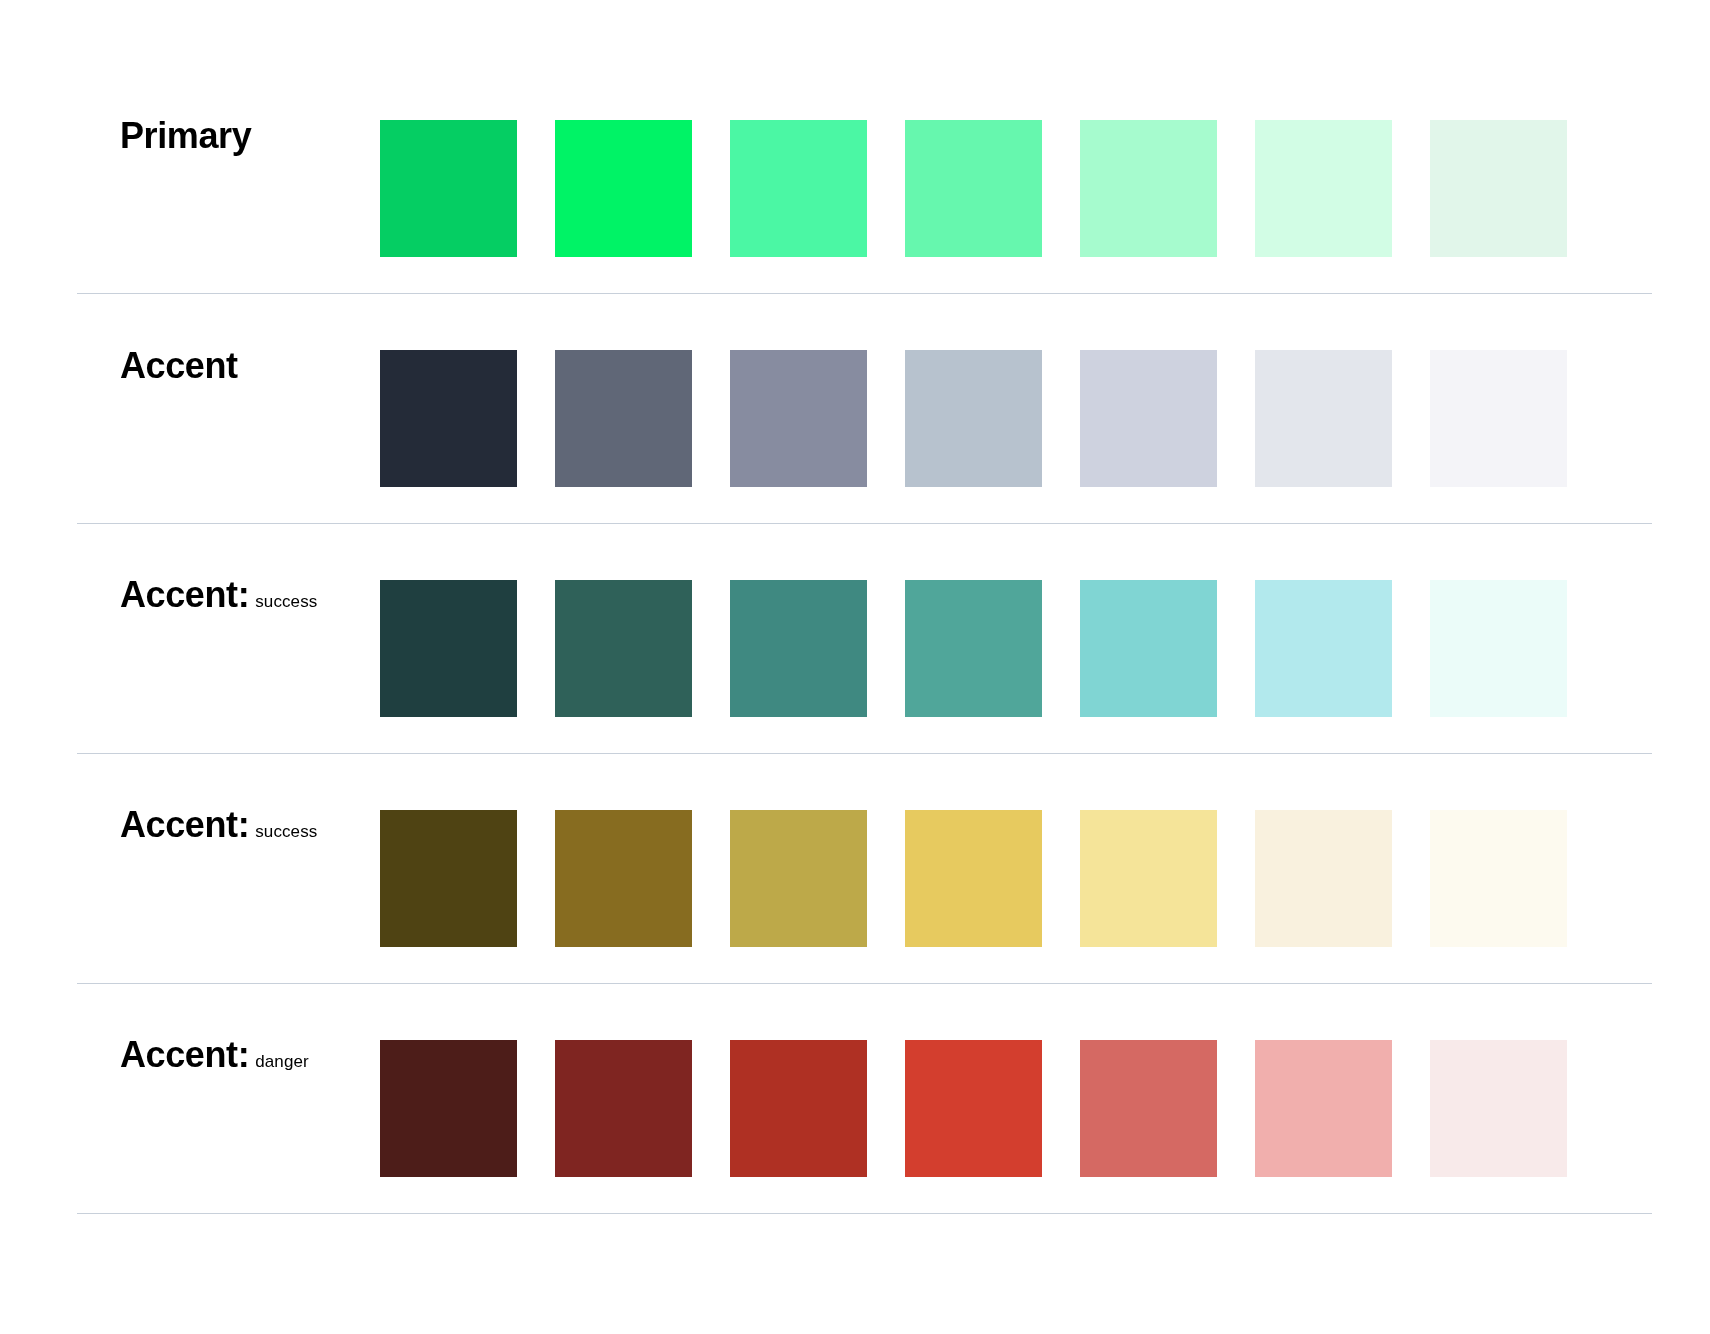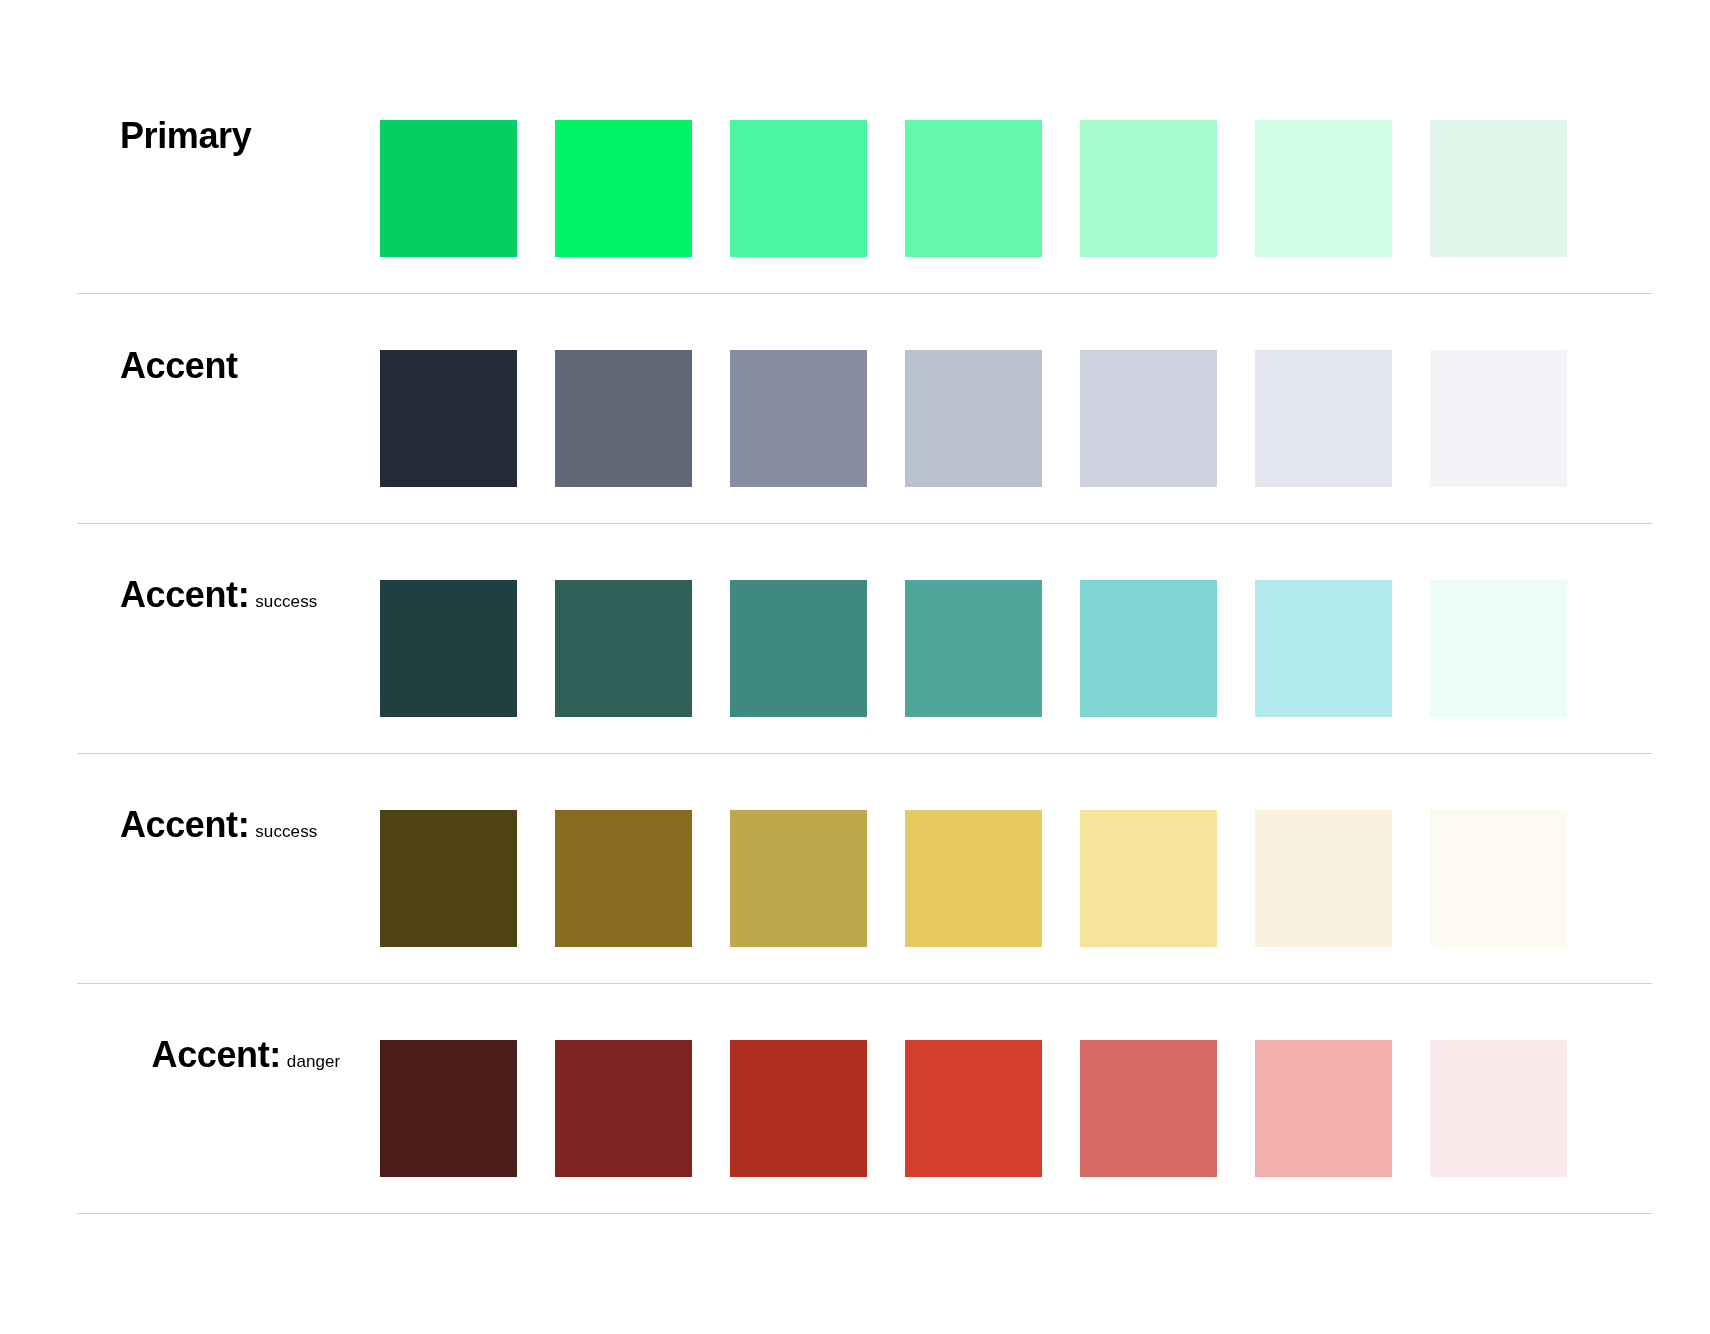--- a/index.html
+++ b/index.html
@@ -96,21 +96,21 @@
   .palette-row.row-neutral .swatch-strip { padding-top: 56px; }
   .palette-row.row-neutral .row-label    { padding-top: 54px; }
 
   .palette-row.row-success .swatch-strip { padding-top: 56px; }
   .palette-row.row-success .row-label    { padding-top: 53px; }
 
   .palette-row.row-warning .swatch-strip { padding-top: 56px; }
   .palette-row.row-warning .row-label    { padding-top: 53px; }
 
   .palette-row.row-danger  .swatch-strip { padding-top: 56px; }
-  .palette-row.row-danger  .row-label    { padding-top: 53px; text-align: center; }
+  .palette-row.row-danger  .row-label    { padding-top: 53px; }
 
   .sheet-top-pad { height: 52px; }
 </style>
 </head>
 <body>
 
 <div class="palette-sheet">
   <div class="sheet-top-pad"></div>
   <div id="rows-container">
       <div class="palette-row row-primary">

